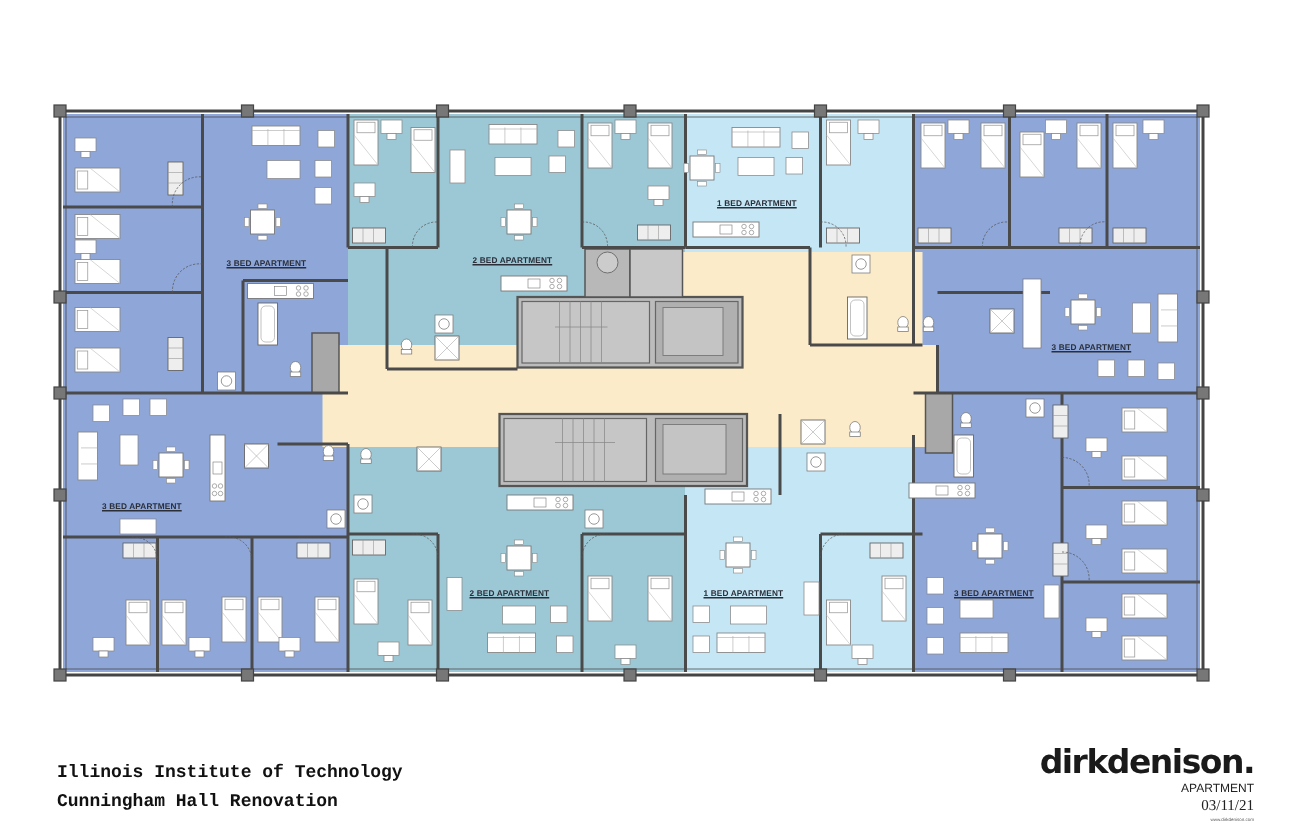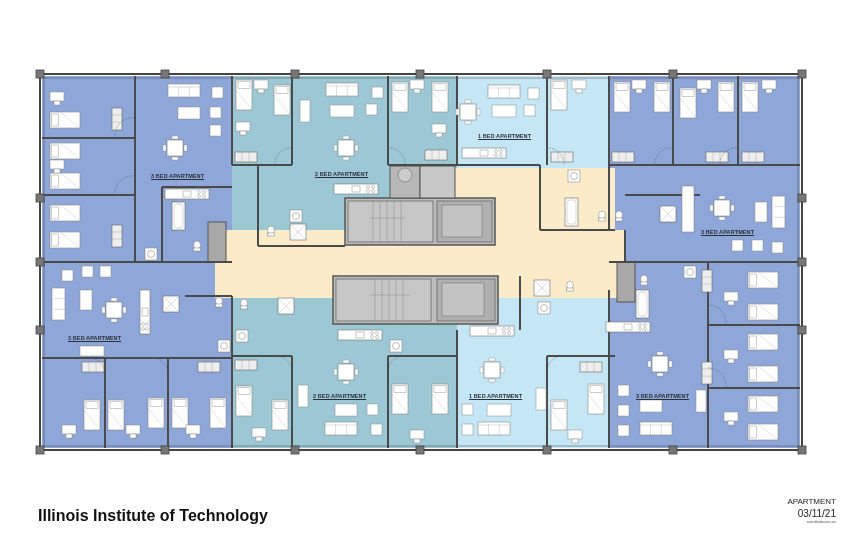--- a/index.html
+++ b/index.html
@@ -1,24 +1,24 @@
 <!DOCTYPE html>
 <html><head>
 <meta charset="utf-8">
 <style>
   html,body{margin:0;padding:0;background:#ffffff;}
   body{width:860px;height:556px;position:relative;overflow:hidden;font-family:"Liberation Sans",sans-serif;}
   #plan{position:absolute;left:0;top:0;width:860px;height:480px;}
   .lbl{position:absolute;font-family:"Liberation Sans",sans-serif;font-size:5.5px;font-weight:bold;color:#2a2f3a;text-decoration:underline;white-space:nowrap;letter-spacing:0.1px;}
   #title-block{position:absolute;left:38px;top:506px;}
-  #title-block div{font-family:Liberation Sans, sans-serif;font-weight:bold;font-size:16px;color:#111;line-height:19px;white-space:nowrap;}
+  #title-block div{font-family:Liberation Mono, monospace;font-weight:bold;font-size:12px;color:#111;line-height:19px;white-space:nowrap;}
   #logo{position:absolute;right:24px;top:497px;text-align:right;}
   #logo .brand{font-family:"DejaVu Sans",sans-serif;font-weight:bold;font-size:22px;color:#1a1a1a;letter-spacing:-1px;line-height:24px;}
   #logo .sub{font-family:"Liberation Sans",sans-serif;font-size:8px;color:#222;line-height:10px;}
-  #logo .date{font-family:Liberation Sans, sans-serif;font-size:10px;color:#222;line-height:13px;}
+  #logo .date{font-family:Liberation Serif, serif;font-size:10px;color:#222;line-height:13px;}
   #logo .tiny{font-family:"Liberation Sans",sans-serif;font-size:3px;color:#555;line-height:5px;}
 </style>
 </head>
 <body>
 
 <svg id="plan" viewBox="0 0 860 480" xmlns="http://www.w3.org/2000/svg">
   <defs>
     <g id="bed">
       <rect x="0" y="0" width="30" height="16" fill="#fff" stroke="#888" stroke-width="0.6"></rect>
       <rect x="1.5" y="2" width="7" height="12" fill="#fff" stroke="#999" stroke-width="0.5"></rect>
@@ -432,19 +432,21 @@
 <div class="lbl" style="left:315px;top:171px;">2 BED APARTMENT</div>
 <div class="lbl" style="left:478px;top:133px;">1 BED APARTMENT</div>
 <div class="lbl" style="left:701px;top:229px;">3 BED APARTMENT</div>
 <div class="lbl" style="left:68px;top:335px;">3 BED APARTMENT</div>
 <div class="lbl" style="left:313px;top:393px;">2 BED APARTMENT</div>
 <div class="lbl" style="left:469px;top:393px;">1 BED APARTMENT</div>
 <div class="lbl" style="left:636px;top:393px;">3 BED APARTMENT</div>
 
 <div id="title-block">
   <div>Illinois Institute of Technology</div>
+  <div>Cunningham Hall Renovation</div>
 </div>
 
 <div id="logo">
+  <div class="brand">dirkdenison.</div>
   <div class="sub">APARTMENT</div>
   <div class="date">03/11/21</div>
   <div class="tiny">www.dirkdenison.com</div>
 </div>
 
 </body></html>

